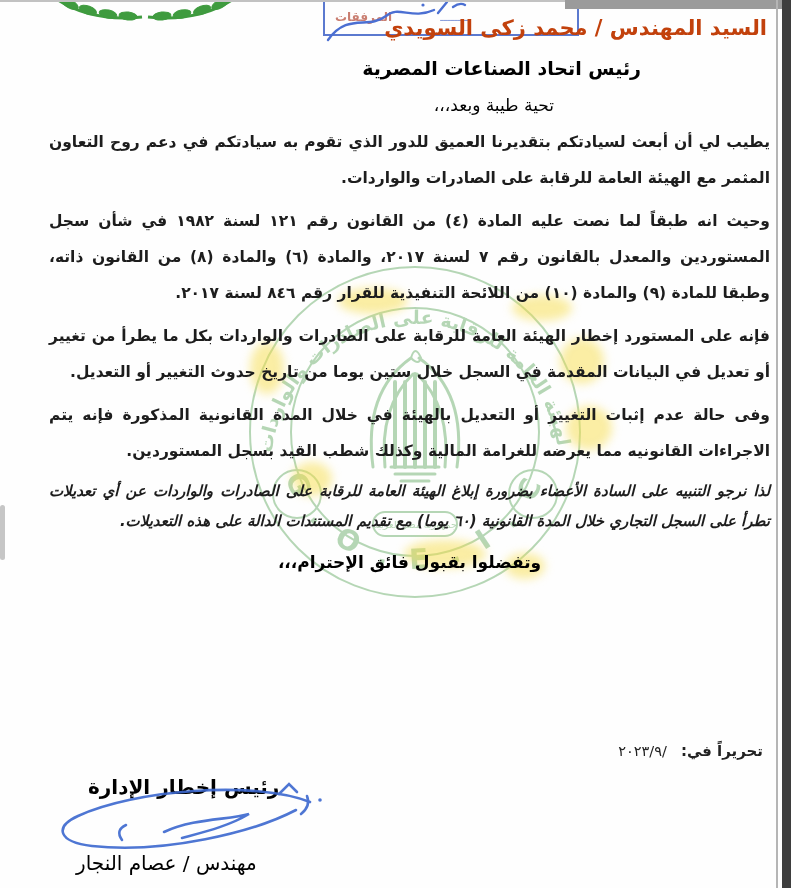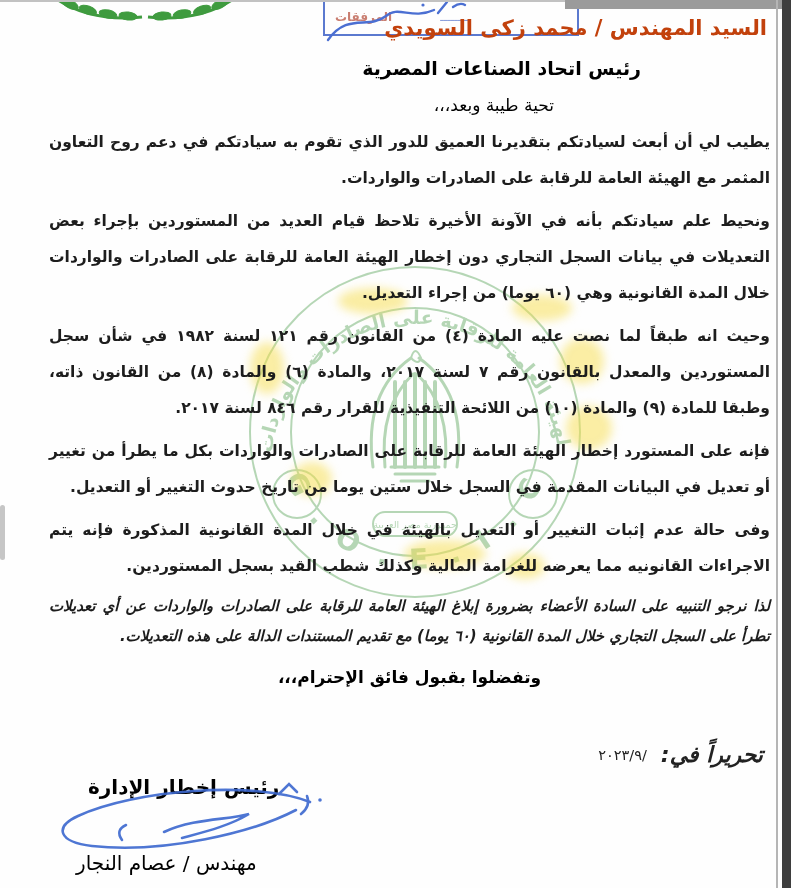--- a/index.html
+++ b/index.html
@@ -36,21 +36,21 @@
                color:#1d1d1d; font-size:15.5px; font-weight:bold;
                text-align:justify; text-align-last:right;margin-left:35px; }
   .body-text p { line-height:36px; margin-bottom:7px; }
   .body-text p.tight { font-size:15px; line-height:30px; margin-top:3px;font-style:italic; }
   .closing { text-align:center; text-align-last:center; font-size:17px; font-weight:bold;
              color:#000; margin-top:12px; line-height:28px; }
 
   
   .issued { position:absolute; top:742px; right:28px; z-index:2; display:flex; direction:rtl;
             align-items:center; gap:14px; color:#222; }
-  .issued-label { font-size:22px; font-style:italic; font-weight:bold;text-align:center; }
+  .issued-label { font-size:15px; font-weight:bold;text-align:center; }
   .issued-value { font-size:14.5px; direction:ltr; letter-spacing:1px; }
 
   .signer-title { position:absolute; top:775px; left:88px; font-size:20px; font-weight:bold; color:#000; z-index:2; }
   .signature { position:absolute; left:42px; top:778px; z-index:3; }
   .signer-name  { position:absolute; top:851px; left:76px; font-size:20px; font-weight:normal; color:#000; z-index:2; }
 </style>
 </head>
 <body>
 
 <div class="page">
@@ -128,21 +128,20 @@
       <circle cx="101" cy="5" r="1.6" fill="#4b6fd2" stroke="none"></circle>
     </g>
   </svg>
 
   <div class="recipient-name">السيد المهندس / محمد زكى السويدي</div>
   <div class="recipient-title">رئيس اتحاد الصناعات المصرية</div>
   <div class="salutation">تحية طيبة وبعد،،،</div>
 
   <div class="body-text">
     <p>يطيب لي أن أبعث لسيادتكم بتقديرنا العميق للدور الذي تقوم به سيادتكم في دعم روح التعاون المثمر مع الهيئة العامة للرقابة على الصادرات والواردات.</p>
-    <p>ونحيط علم سيادتكم بأنه في الآونة الأخيرة تلاحظ قيام العديد من المستوردين بإجراء بعض التعديلات في بيانات السجل التجاري دون إخطار الهيئة العامة للرقابة على الصادرات والواردات خلال المدة القانونية وهي (٦٠ يوما) من إجراء التعديل.</p>
     <p>وحيث انه طبقاً لما نصت عليه المادة (٤) من القانون رقم ١٢١ لسنة ١٩٨٢ في شأن سجل المستوردين والمعدل بالقانون رقم ٧ لسنة ٢٠١٧، والمادة (٦) والمادة (٨) من القانون ذاته، وطبقا للمادة (٩) والمادة (١٠) من اللائحة التنفيذية للقرار رقم ٨٤٦ لسنة ٢٠١٧.</p>
     <p>فإنه على المستورد إخطار الهيئة العامة للرقابة على الصادرات والواردات بكل ما يطرأ من تغيير أو تعديل في البيانات المقدمة في السجل خلال ستين يوما من تاريخ حدوث التغيير أو التعديل.</p>
     <p>وفى حالة عدم إثبات التغيير أو التعديل بالهيئة في خلال المدة القانونية المذكورة فإنه يتم الاجراءات القانونيه مما يعرضه للغرامة المالية وكذلك شطب القيد بسجل المستوردين.</p>
     <p class="tight">لذا نرجو التنبيه على السادة الأعضاء بضرورة إبلاغ الهيئة العامة للرقابة على الصادرات والواردات عن أي تعديلات تطرأ على السجل التجاري خلال المدة القانونية (٦٠ يوما) مع تقديم المستندات الدالة على هذه التعديلات.</p>
     <div class="closing">وتفضلوا بقبول فائق الإحترام،،،</div>
   </div>
 
   <div class="issued">
     <span class="issued-label">تحريراً في:</span>
     <span class="issued-value">٢٠٢٣/٩/</span>

